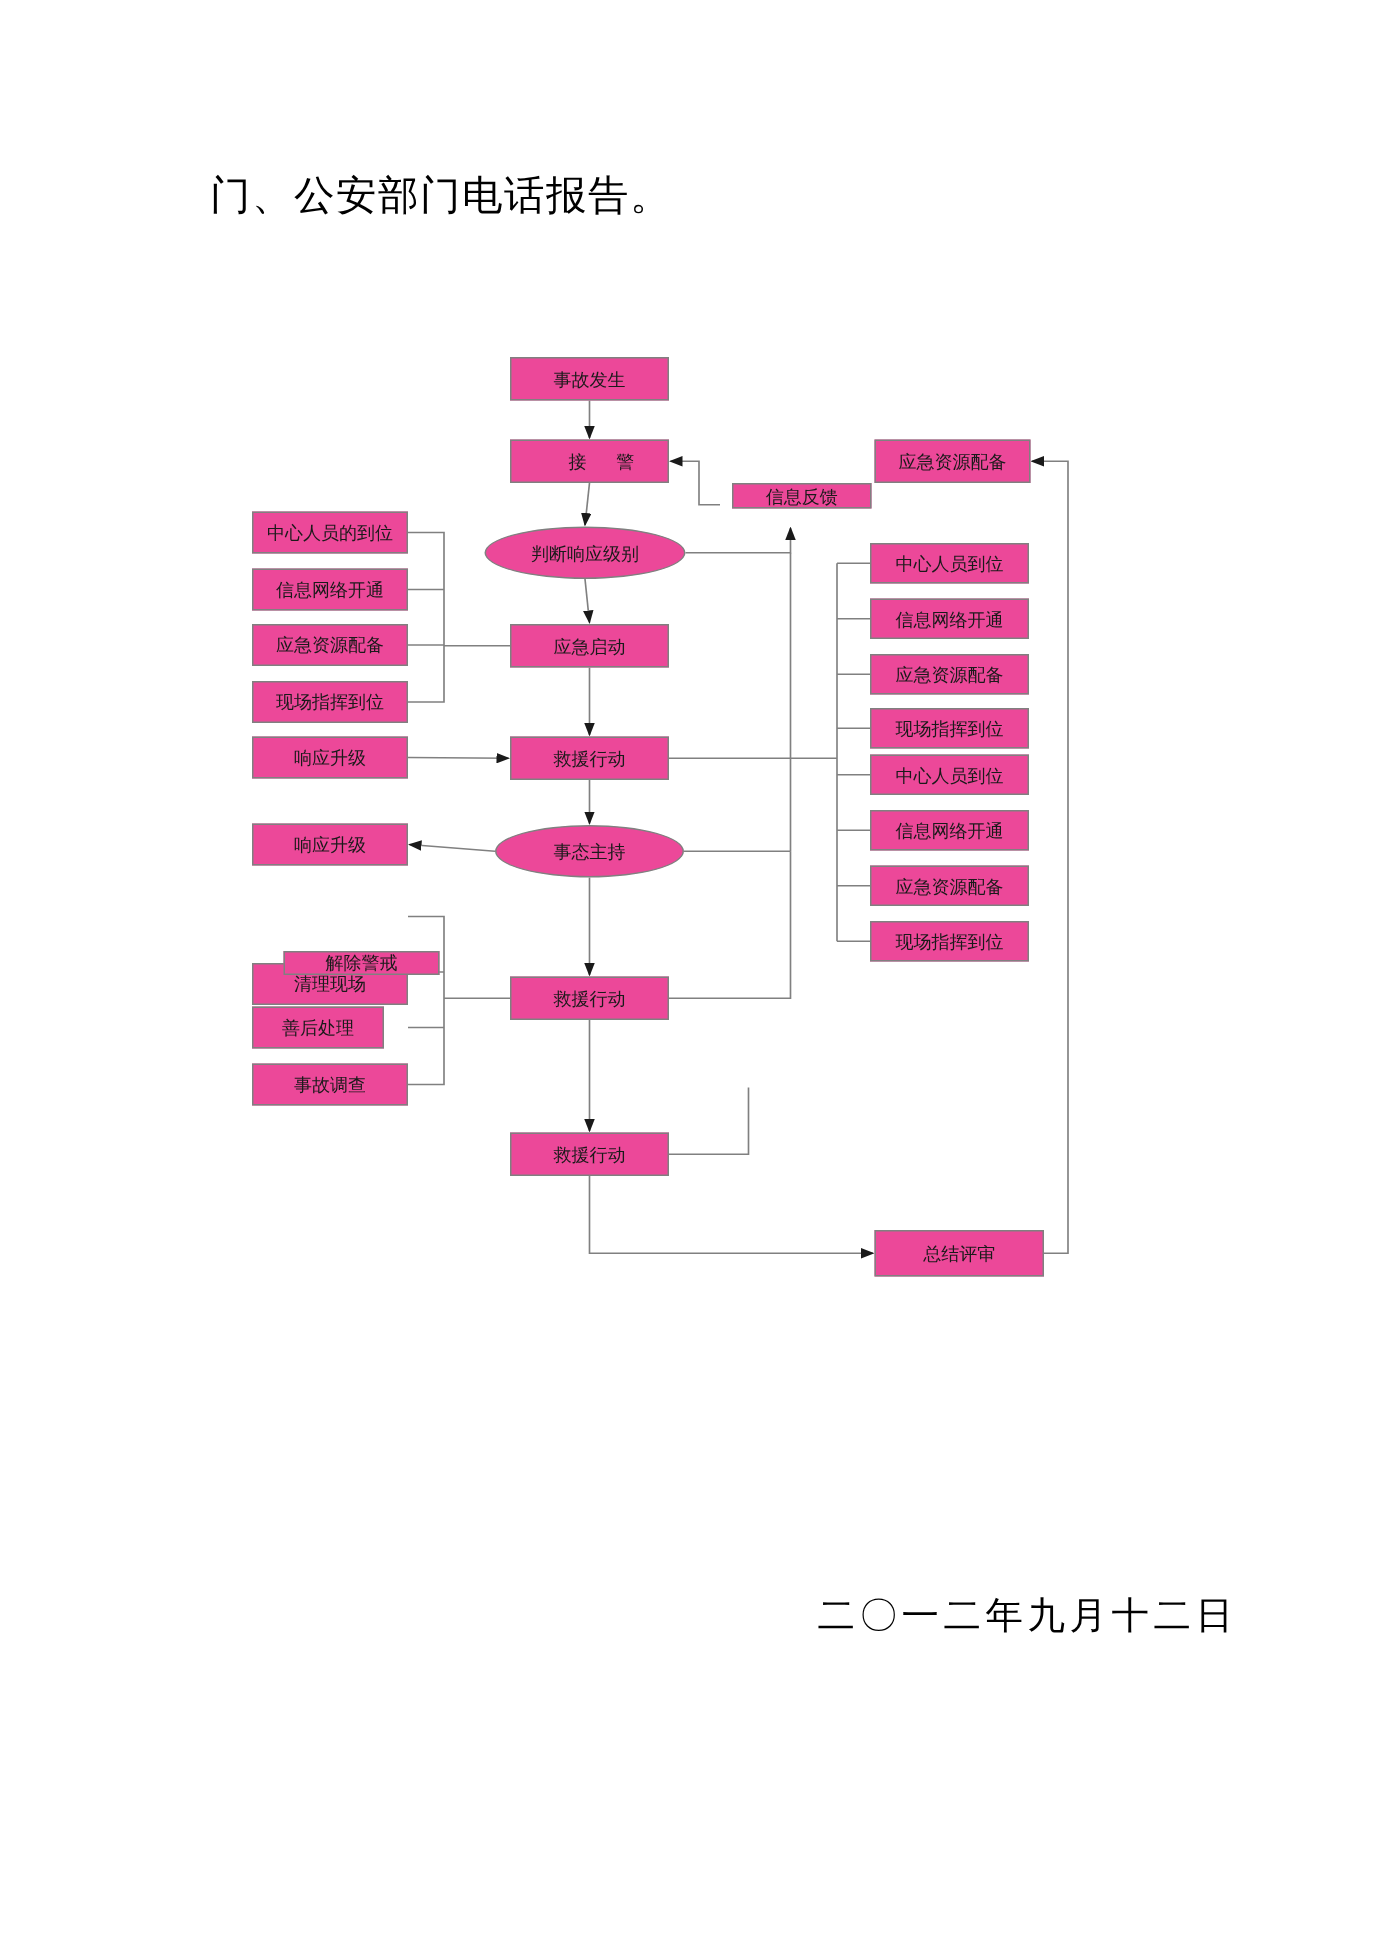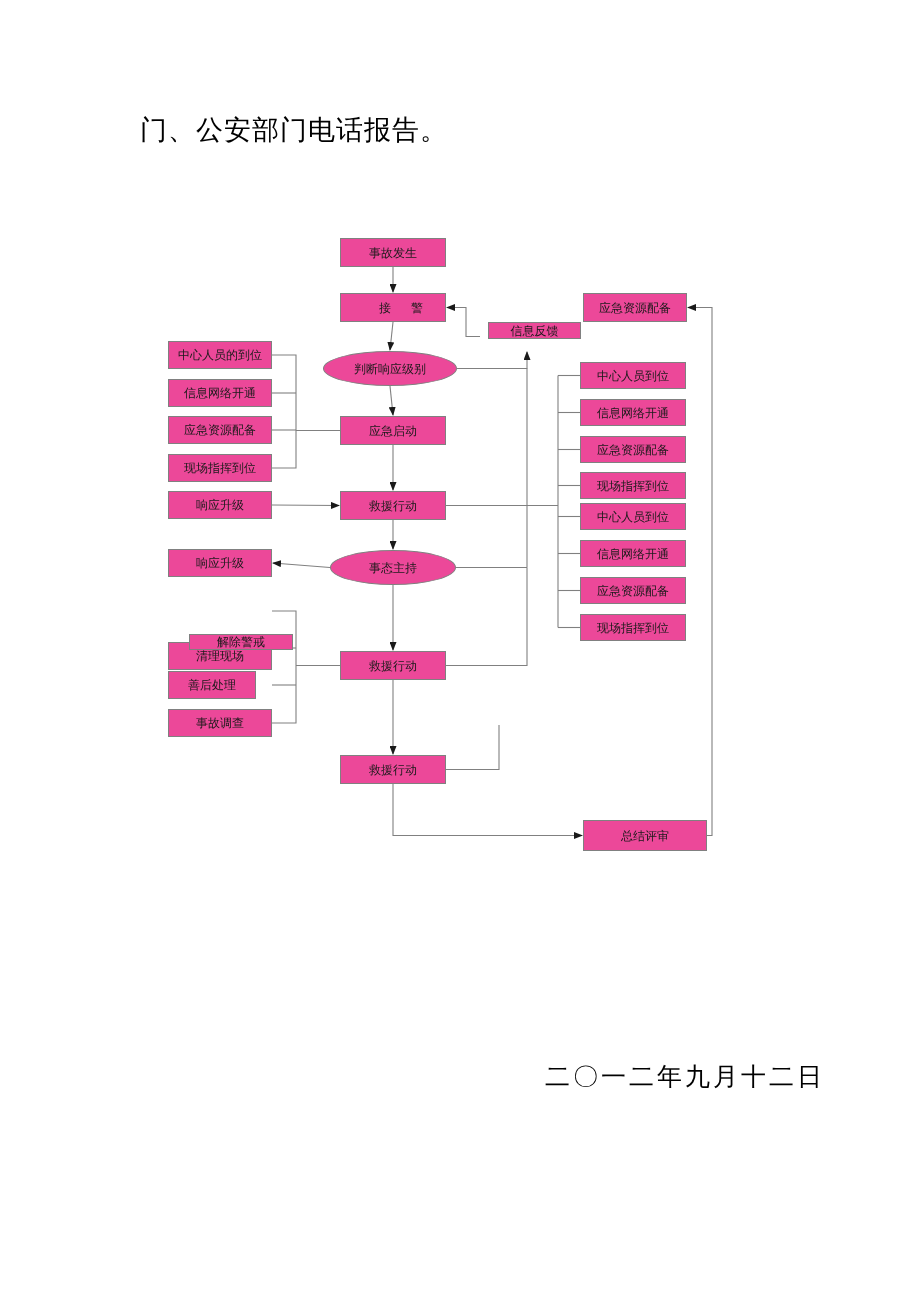--- a/index.html
+++ b/index.html
@@ -95,21 +95,21 @@
       </div>
       <div class="node box" style="left: 340px; top: 755px; width: 106px; height: 29px;">
         <span>救援行动</span>
       </div>
       <div class="node box" style="left: 488px; top: 322px; width: 93px; height: 17px;">
         <span>信息反馈</span>
       </div>
       <div class="node box" style="left: 583px; top: 293px; width: 104px; height: 29px;">
         <span>应急资源配备</span>
       </div>
-      <div class="node box" style="left: 583px; top: 820px; width: 124px; height: 31px;">
+      <div class="node box" style="left: 583px; top: 820px; width: 113px; height: 31px;">
         <span>总结评审</span>
       </div>
       <div class="node box" style="left: 168px; top: 341px; width: 104px; height: 28px;">
         <span>中心人员的到位</span>
       </div>
       <div class="node box" style="left: 168px; top: 379px; width: 104px; height: 28px;">
         <span>信息网络开通</span>
       </div>
       <div class="node box" style="left: 168px; top: 416px; width: 104px; height: 28px;">
         <span>应急资源配备</span>

